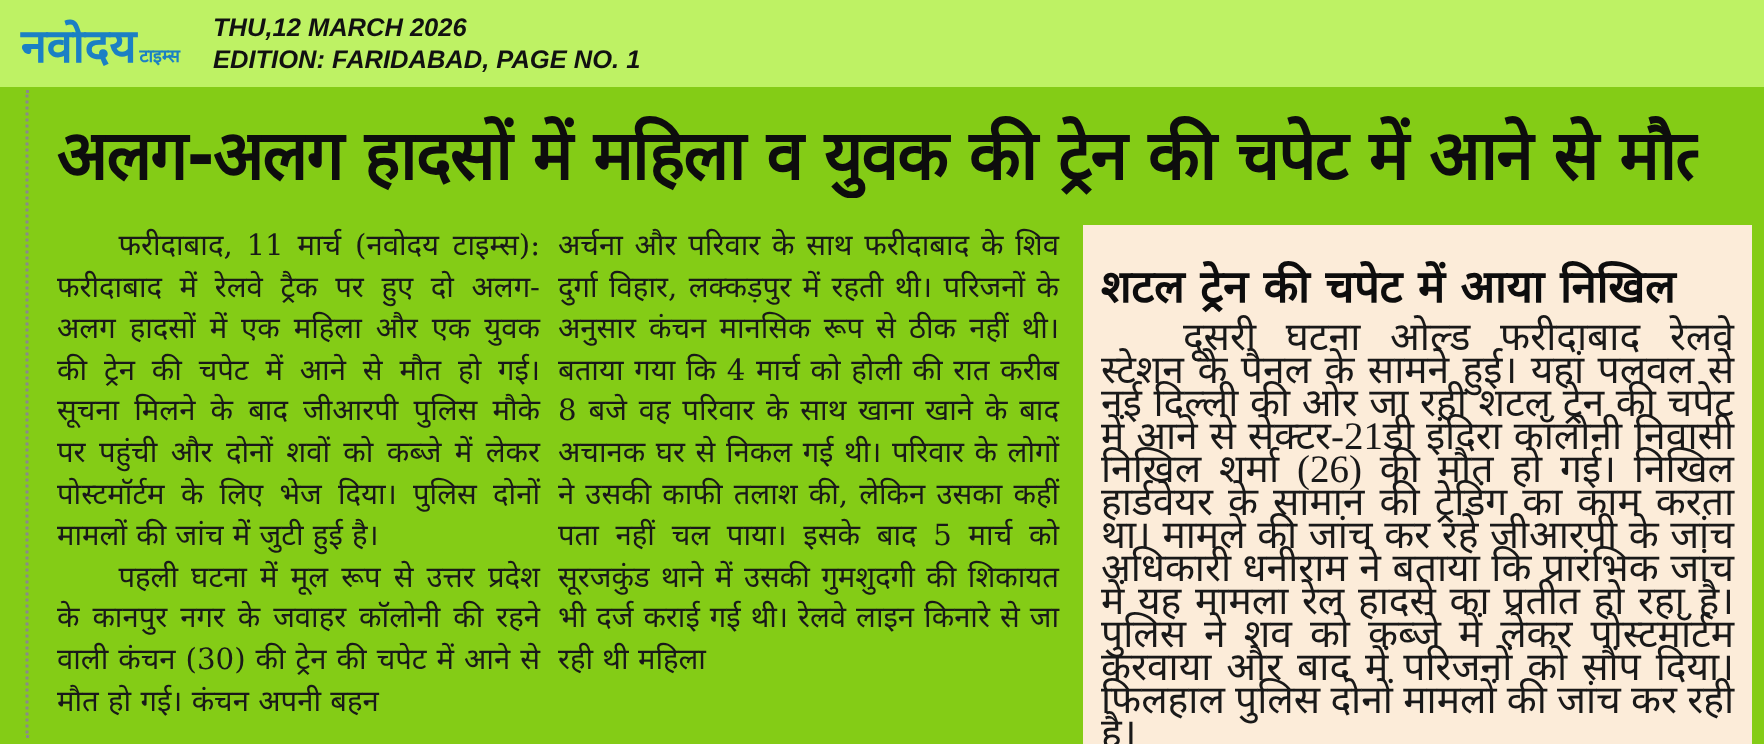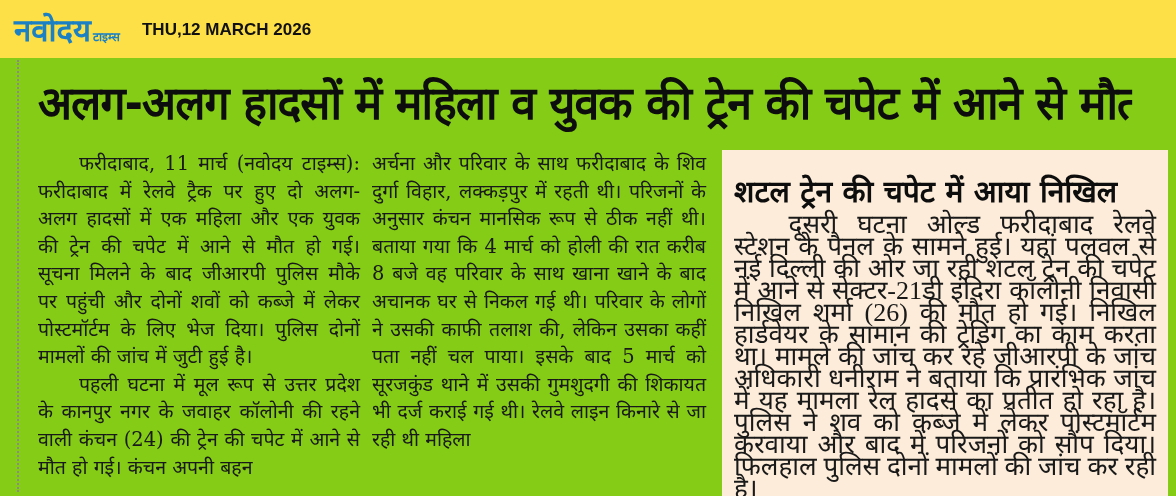--- a/index.html
+++ b/index.html
@@ -4,26 +4,26 @@
 <style>
   * { margin:0; padding:0; box-sizing:border-box; }
   body { font-family:"DejaVu Sans", sans-serif; }
   .page{
     position:relative; width:1176px; height:496px;
     background:#ffffff; overflow:hidden; color:#1c1c1c;
   }
   
   .masthead{
     position:absolute; top:0; left:0; right:0; height:58px;
-    background:#fde047; display:flex; align-items:center;
+    background:#bef264; display:flex; align-items:center;
   }
   .logo{ margin-left:14px; display:flex; align-items:baseline; white-space:nowrap; }
   .logo-main{ font-size:31px; font-weight:bold; letter-spacing:0; }
   .logo-sub{ font-size:12px; font-weight:bold; margin-left:2px; }
-  .mast-meta{ margin-left:22px; font-family:"Liberation Sans", sans-serif; font-weight:bold; font-size:17px; line-height:21px; color:#111; }
+  .mast-meta{ margin-left:22px; font-family:"Liberation Sans", sans-serif; font-weight:bold; font-size:17px; line-height:21px; color:#111;font-style:italic; }
   
   .article{ position:absolute; top:58px; left:0; right:0; bottom:0; background:#84cc16; }
   .left-rule{
     position:absolute; left:17px; top:2px; bottom:4px; width:0;
     border-left:2px dotted #8a8a8a;
   }
   .headline{
     margin:16px 10px 0 38px; text-align:center; white-space:nowrap; overflow:hidden;
     font-family:"DejaVu Sans", sans-serif; font-weight:bold;
     font-size:46px; line-height:58px; letter-spacing:-1px; color:#0d0d0d;
@@ -56,33 +56,34 @@
 
 <div class="page">
 
   <div class="masthead">
     <div class="logo">
       <span class="logo-main" style="color: rgb(27, 128, 196);">नवोदय</span>
       <span class="logo-sub" style="color: rgb(27, 128, 196);">टाइम्स</span>
     </div>
     <div class="mast-meta">
       <div>THU,12 MARCH 2026</div>
+      <div>EDITION: FARIDABAD, PAGE NO. 1</div>
     </div>
   </div>
 
   <div class="article">
     <div class="left-rule"></div>
 
     <div class="headline">अलग-अलग हादसों में महिला व युवक की ट्रेन की चपेट में आने से मौत</div>
 
     <div class="columns">
 
       <div class="col col-1">
         <p>फरीदाबाद, 11 मार्च (नवोदय टाइम्स): फरीदाबाद में रेलवे ट्रैक पर हुए दो अलग-अलग हादसों में एक महिला और एक युवक की ट्रेन की चपेट में आने से मौत हो गई। सूचना मिलने के बाद जीआरपी पुलिस मौके पर पहुंची और दोनों शवों को कब्जे में लेकर पोस्टमॉर्टम के लिए भेज दिया। पुलिस दोनों मामलों की जांच में जुटी हुई है।</p>
-        <p>पहली घटना में मूल रूप से उत्तर प्रदेश के कानपुर नगर के जवाहर कॉलोनी की रहने वाली कंचन (24) की ट्रेन की चपेट में आने से मौत हो गई। कंचन अपनी बहन</p>
+        <p>पहली घटना में मूल रूप से उत्तर प्रदेश के कानपुर नगर के जवाहर कॉलोनी की रहने वाली कंचन (30) की ट्रेन की चपेट में आने से मौत हो गई। कंचन अपनी बहन</p>
       </div>
 
       <div class="col col-2">
         <p style="text-indent:0;">अर्चना और परिवार के साथ फरीदाबाद के शिव दुर्गा विहार, लक्कड़पुर में रहती थी। परिजनों के अनुसार कंचन मानसिक रूप से ठीक नहीं थी। बताया गया कि 4 मार्च को होली की रात करीब 8 बजे वह परिवार के साथ खाना खाने के बाद अचानक घर से निकल गई थी। परिवार के लोगों ने उसकी काफी तलाश की, लेकिन उसका कहीं पता नहीं चल पाया। इसके बाद 5 मार्च को सूरजकुंड थाने में उसकी गुमशुदगी की शिकायत भी दर्ज कराई गई थी। रेलवे लाइन किनारे से जा रही थी महिला</p>
       </div>
 
       <div class="sidebox" style="background-color: rgb(252, 236, 217);">
         <div class="sidebox-headline">शटल ट्रेन की चपेट में आया निखिल</div>
         <div class="sidebox-body">दूसरी घटना ओल्ड फरीदाबाद रेलवे स्टेशन के पैनल के सामने हुई। यहां पलवल से नई दिल्ली की ओर जा रही शटल ट्रेन की चपेट में आने से सेक्टर-21डी इंदिरा कॉलोनी निवासी निखिल शर्मा (26) की मौत हो गई। निखिल हार्डवेयर के सामान की ट्रेडिंग का काम करता था। मामले की जांच कर रहे जीआरपी के जांच अधिकारी धनीराम ने बताया कि प्रारंभिक जांच में यह मामला रेल हादसे का प्रतीत हो रहा है। पुलिस ने शव को कब्जे में लेकर पोस्टमॉर्टम करवाया और बाद में परिजनों को सौंप दिया। फिलहाल पुलिस दोनों मामलों की जांच कर रही है।</div>
       </div>

